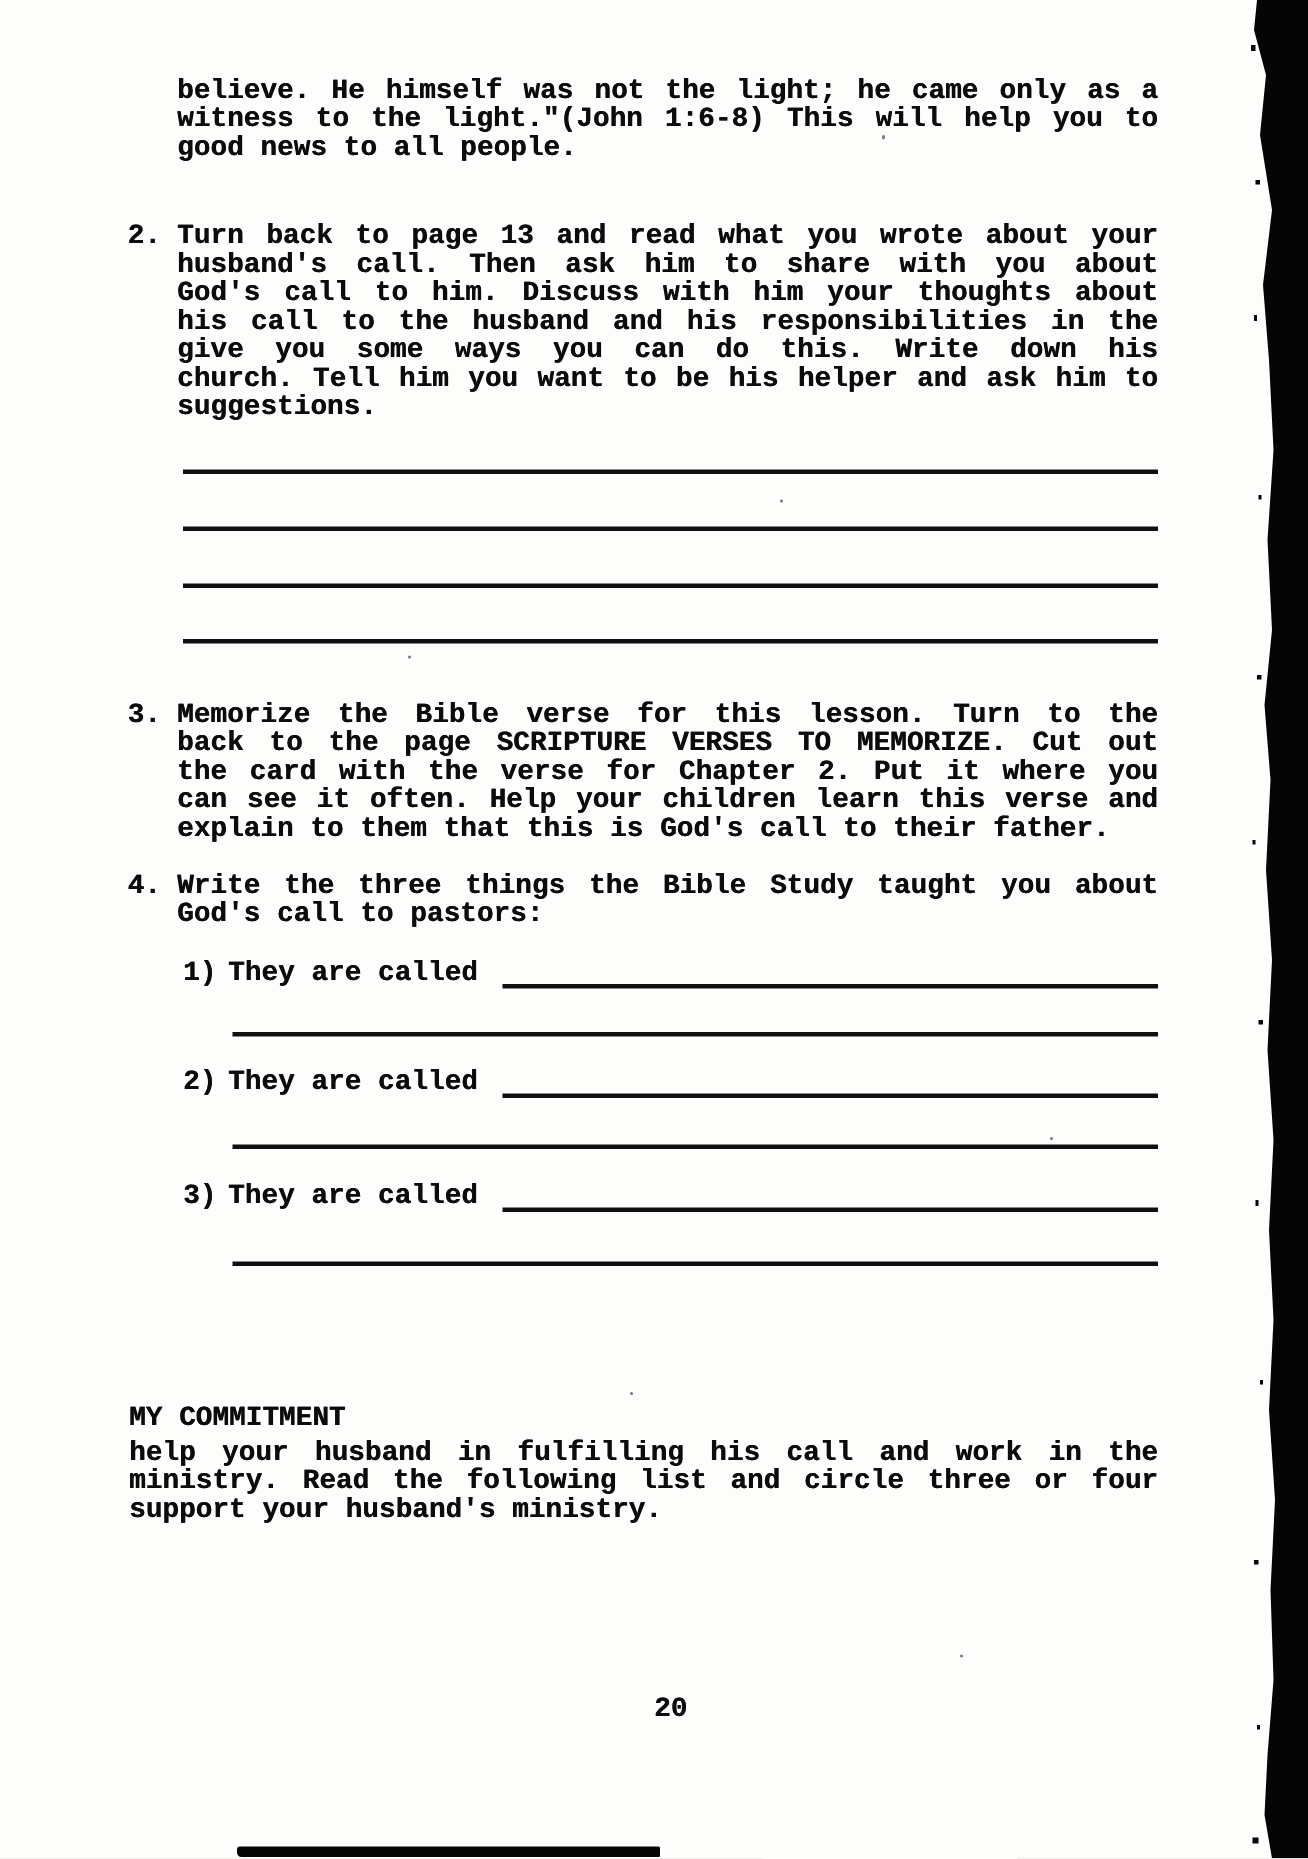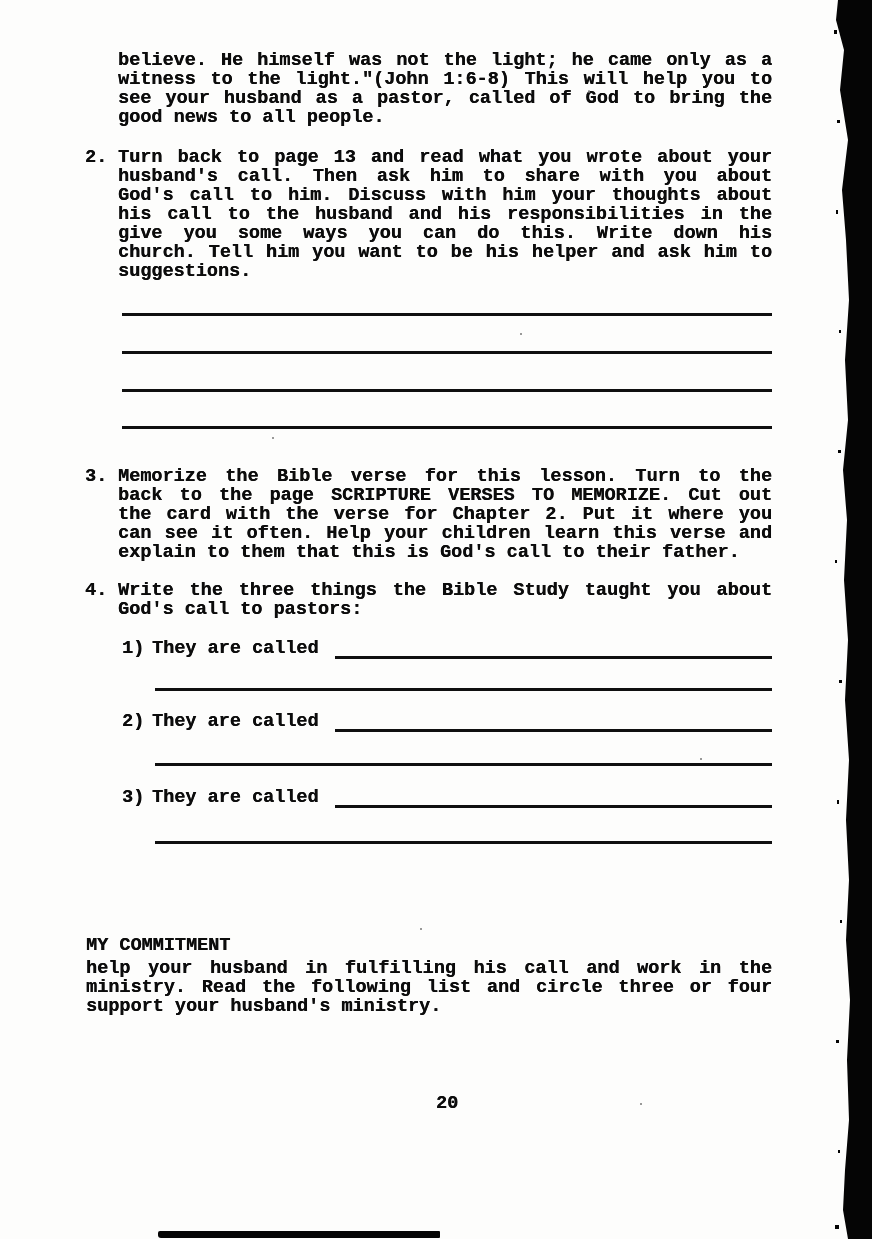--- a/index.html
+++ b/index.html
@@ -65,21 +65,20 @@
   .speck { position: absolute; background: #777; border-radius: 50%; }
 </style>
 </head>
 <body>
 
 <div class="page">
 
   <div class="abs" style="left:118px; top:51px; width:654px;">
       <div class="jline">believe. He himself was not the light; he came only as a</div>
       <div class="jline">witness to the light."(John 1:6-8) This will help you to</div>
-      <div class="jline">see your husband as a pastor, called of God to bring the</div>
       <div class="jline jlast">good news to all people.</div>
     </div>
 
   <div class="abs item" style="left:85px; top:148px; width:687px;">
     <span class="num">2.</span>
     <div class="body">
         <div class="jline">Turn back to page 13 and read what you wrote about your</div>
         <div class="jline">husband's call. Then ask him to share with you about</div>
         <div class="jline">God's call to him. Discuss with him your thoughts about</div>
         <div class="jline">his call to the husband and his responsibilities in the</div>
@@ -135,21 +134,21 @@
   <div class="cont-line" style="top:841px;"></div>
 
   <div class="abs" style="left:86px; top:936px;">MY COMMITMENT</div>
 
   <div class="abs" style="left:86px; top:959px; width:686px;">
       <div class="jline">help your husband in fulfilling his call and work in the</div>
       <div class="jline">ministry. Read the following list and circle three or four</div>
       <div class="jline jlast">support your husband's ministry.</div>
     </div>
 
-  <div class="abs" style="left:436px; top:1094px;">20</div>
+  <div class="abs" style="left:436px; top:1130px;">20</div>
 
   <div class="bottom-bar"></div>
 
   <svg class="edge-svg" viewBox="0 0 50 1239" preserveAspectRatio="none">
     <polygon fill="#050505" points="
       16,0 50,0 50,1239 26,1239
       21,1210 23,1170 27,1120 25,1060 28,1000 24,940 27,880 24,820
       27,760 23,700 26,640 22,580 25,520 21,470 26,420 23,360
       27,300 24,240 20,190 26,140 18,90 22,50 14,20"></polygon>
     <rect x="12" y="30" width="3" height="4" fill="#050505"></rect>

